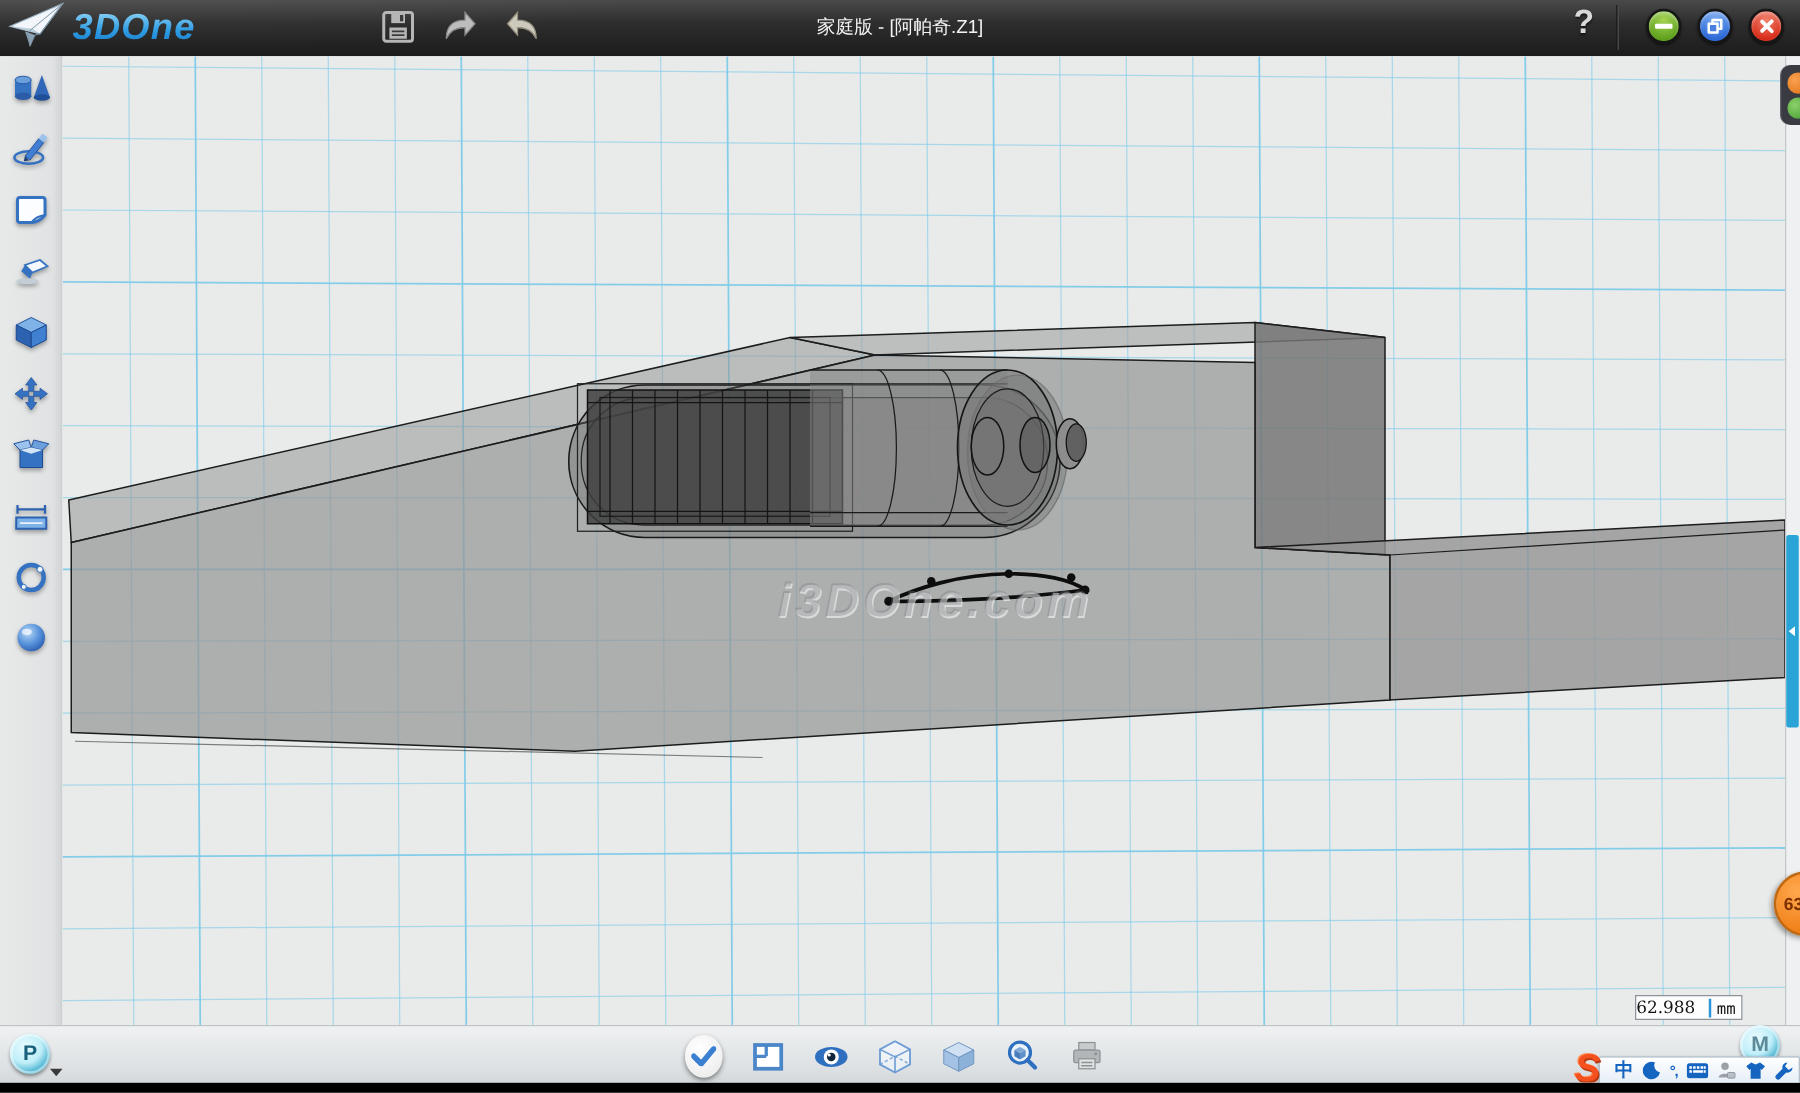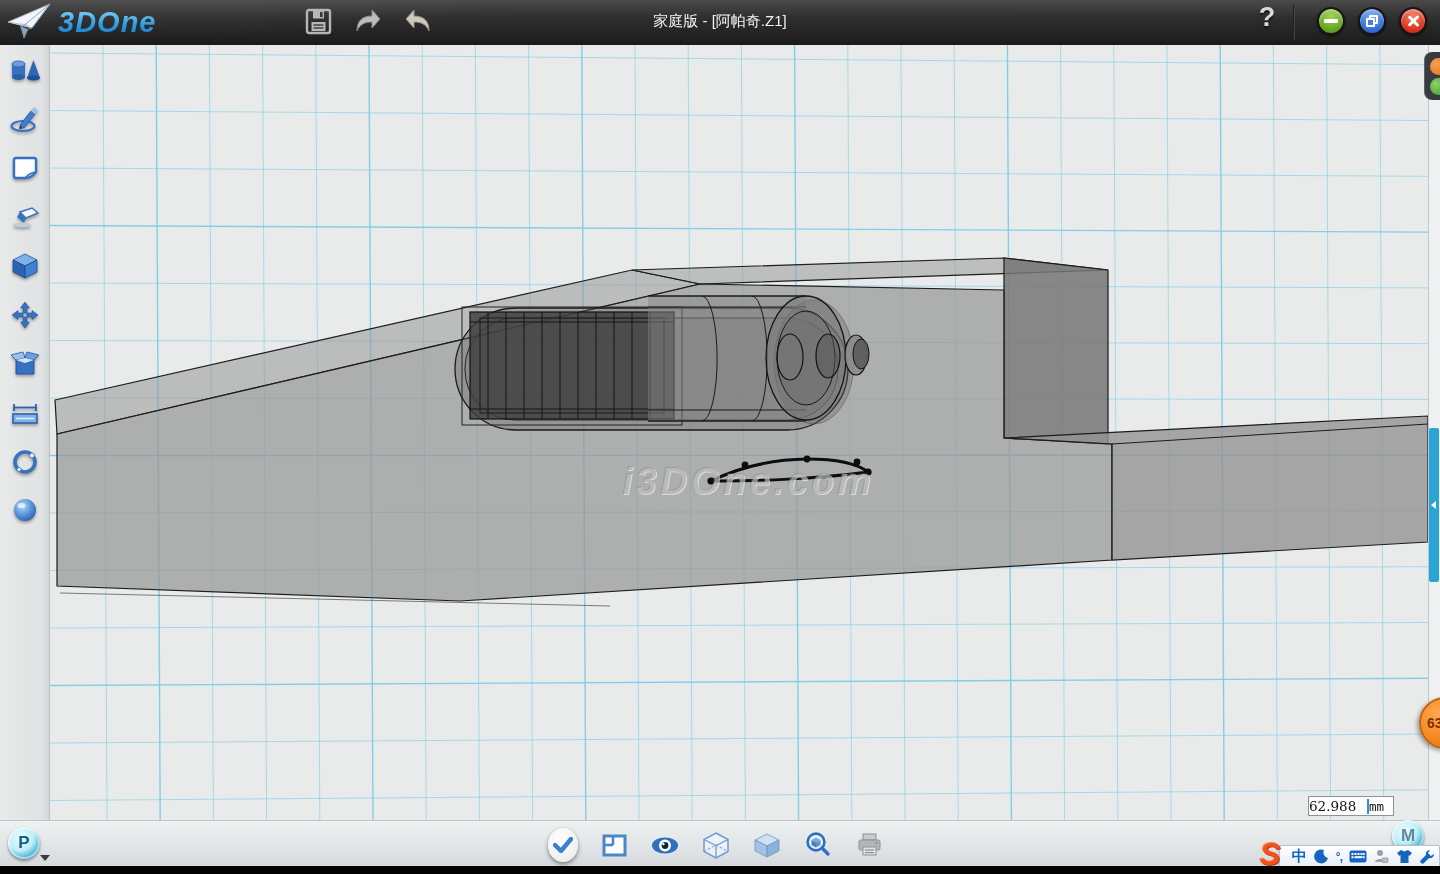--- a/index.html
+++ b/index.html
@@ -50,21 +50,21 @@
   .canvas { position:absolute; left:50px; top:45px; width:1378px; height:775px; overflow:hidden; background:#e9ebeb;padding-left:32px; }
   .canvas svg { position:absolute; left:0; top:0; }
   .watermark { position:absolute; left:572px; top:415px; font-size:38px; font-weight:bold; font-style:italic;
     letter-spacing:3px; color:rgba(120,124,126,.34); text-shadow:1px 1px 0 rgba(255,255,255,.55); pointer-events:none; }
 
   
   .dim-box { position:absolute; left:1308px; top:796px; height:20px; display:flex; align-items:center;
     background:#fdfdfd; border:1px solid #8d9398; font-family:"DejaVu Serif", serif; font-size:13.5px; color:#111; }
   .dim-val { width:58px; text-align:right; padding-right:14px; }
   .dim-caret { width:2px; height:15px; background:#2e96d8; }
-  .dim-unit { width:24px; text-align:left; font-family:"DejaVu Sans Mono", monospace; font-size:12.5px; }
+  .dim-unit { width:24px; text-align:center; font-family:"DejaVu Sans Mono", monospace; font-size:12.5px; }
 
   
   .rail { position:absolute; left:1428px; top:45px; width:12px; height:775px; background:#eef0f1; border-left:1px solid #c3c7c9; }
   .rail-thumb { position:absolute; left:1px; top:383px; width:10px; height:154px; background:#2aa4d6; border-radius:2px; cursor:pointer; }
   .rail-arrow { position:absolute; left:2px; top:73px; width:0; height:0;
     border-top:4px solid transparent; border-bottom:4px solid transparent; border-right:5px solid #fff; }
 
   
   .tr-widget { position:absolute; left:1424px; top:52px; width:16px; height:48px; background:#3a3a42;
     border-radius:8px 0 0 8px; box-shadow:inset 1px 0 0 rgba(255,255,255,.2); cursor:pointer; }

